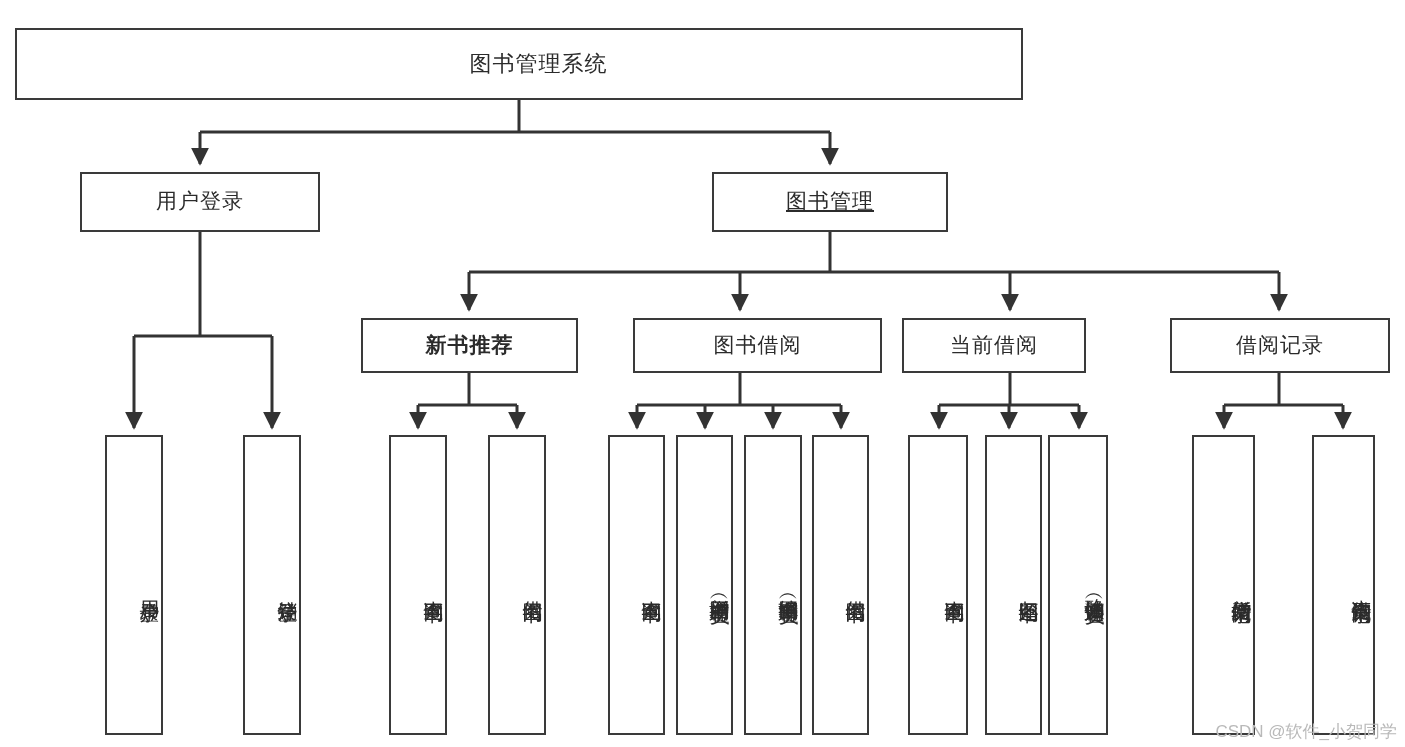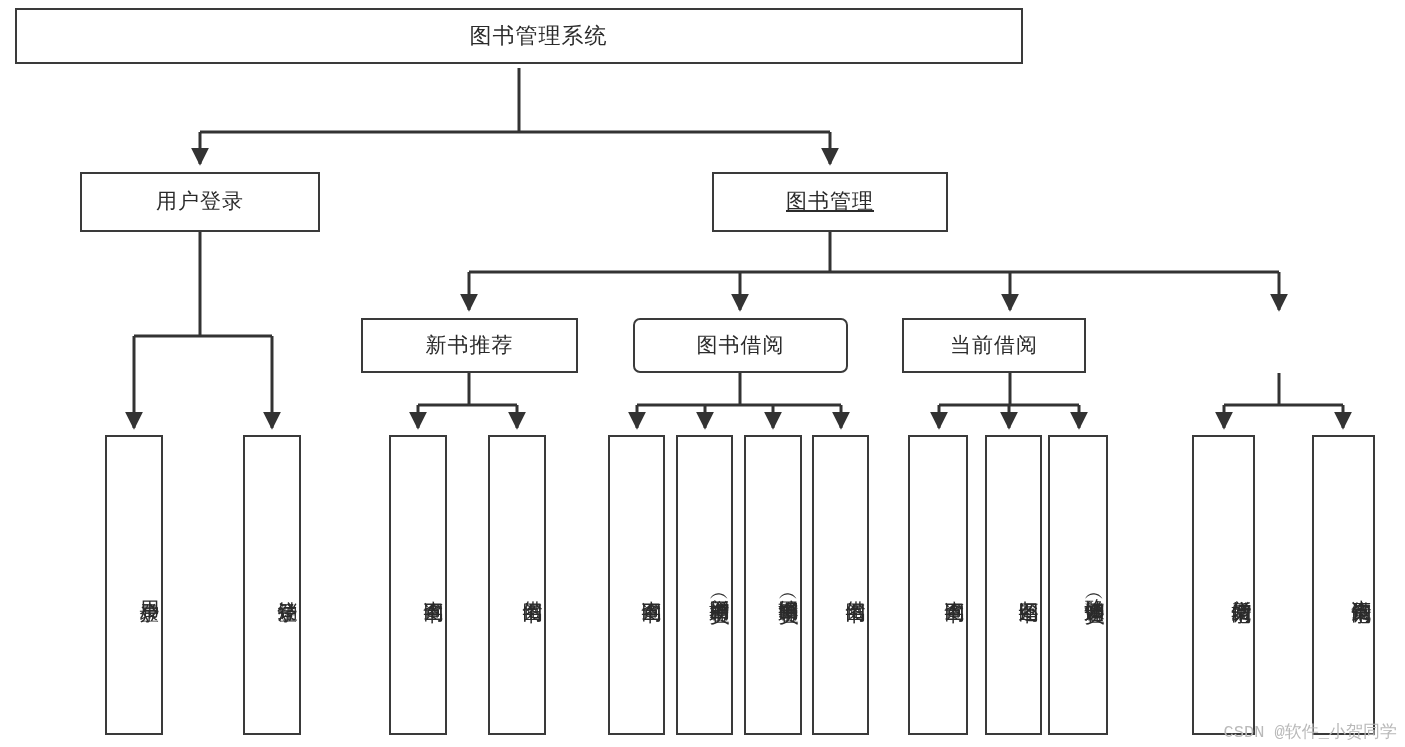--- a/index.html
+++ b/index.html
@@ -64,21 +64,21 @@
     text-orientation: upright;
   }
   .watermark {
     position: absolute;
     right: 8px;
     bottom: 4px;
     font-size: 17px;
     color: #b9b9b9;
     white-space: nowrap;
     z-index: 5;
-    font-family: Liberation Mono, monospace;
+    font-family: Liberation Sans, sans-serif;
   }
 </style>
 </head>
 <body>
 
 <div id="canvas">
 
   <svg class="wires" viewBox="0 0 1405 747" xmlns="http://www.w3.org/2000/svg">
     <defs>
       <marker id="arrow" viewBox="0 0 10 10" refX="9" refY="5" markerWidth="6" markerHeight="6" orient="auto-start-reverse">
@@ -122,44 +122,47 @@
       <path d="M 1009 405 L 1009 428" marker-end="url(#arrow)"></path>
       <path d="M 1079 405 L 1079 428" marker-end="url(#arrow)"></path>
 
       <path d="M 1279 373 L 1279 405"></path>
       <path d="M 1224 405 L 1343 405"></path>
       <path d="M 1224 405 L 1224 428" marker-end="url(#arrow)"></path>
       <path d="M 1343 405 L 1343 428" marker-end="url(#arrow)"></path>
     </g>
   </svg>
 
-  <div class="node node-h node-root" style="left:15px; top:8px; width:1008px; height:56px;padding-left:39px;">
+  <div class="node node-h node-root" style="left:15px; top:28px; width:1008px; height:72px;padding-left:39px;">
     <span>图书管理系统</span>
   </div>
 
   <div class="node node-h" style="left:80px; top:172px; width:240px; height:60px;">
     <span>用户登录</span>
   </div>
 
   <div class="node node-h" style="left:712px; top:172px; width:236px; height:60px;text-decoration:underline;">
     <span>图书管理</span>
   </div>
 
-  <div class="node node-h" style="left:361px; top:318px; width:217px; height:55px;">
+  <div class="node node-h" style="left:361px; top:318px; width:217px; height:55px;font-weight:bold;">
     <span>新书推荐</span>
   </div>
 
-  <div class="node node-h" style="left:633px; top:318px; width:215px; height:55px;border-radius:7px;">
+  <div class="node node-h" style="left:633px; top:318px; width:249px; height:55px;">
     <span>图书借阅</span>
   </div>
 
   <div class="node node-h" style="left:902px; top:318px; width:184px; height:55px;">
     <span>当前借阅</span>
   </div>
 
+  <div class="node node-h" style="left:1170px; top:318px; width:220px; height:55px;">
+    <span>借阅记录</span>
+  </div>
 
   <div class="node node-v" style="left:105px; top:435px; width:58px; height:300px;">
     <span>用户登录</span>
   </div>
   <div class="node node-v" style="left:243px; top:435px; width:58px; height:300px;">
     <span>注销登录</span>
   </div>
 
   <div class="node node-v" style="left:389px; top:435px; width:58px; height:300px;">
     <span>查询图书</span>

